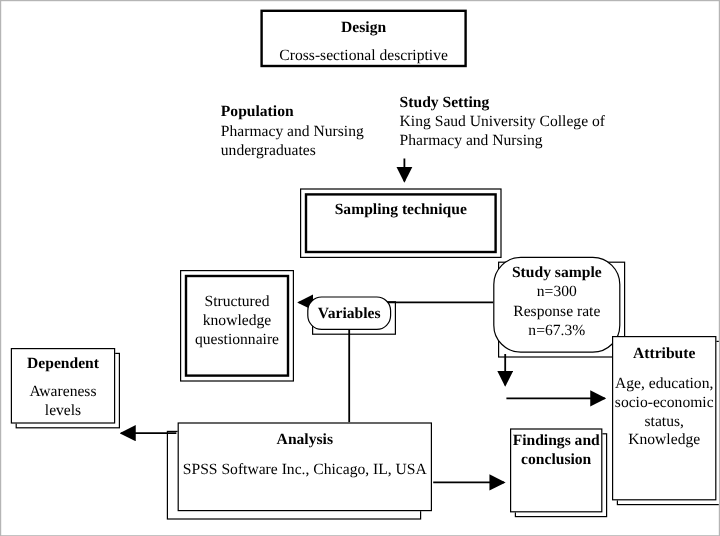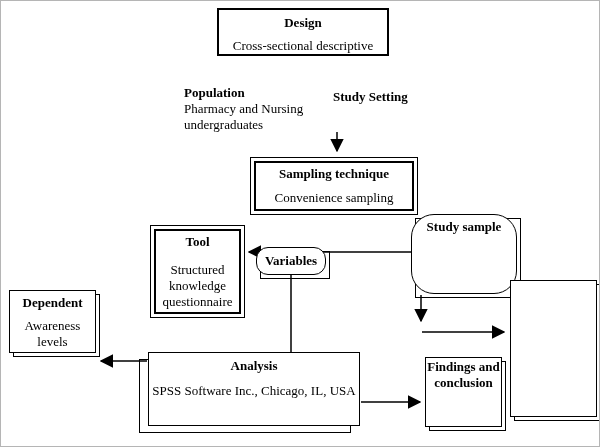--- a/index.html
+++ b/index.html
@@ -39,21 +39,21 @@
   .pre   { white-space:pre-line; }
 
   .label { position:absolute; text-align:left; }
 
   
   .design        { left:216px; top:7px;   width:172px; height:48px; border-width:2px; }
   .design .title { padding-top:5px; }
   .design .body  { margin-top:7px; }
 
   .population    { left:183px; top:84px;  width:122px; }
-  .studysetting  { left:332px; top:88px;  width:178px; }
+  .studysetting  { left:332px; top:76px;  width:178px; }
 
   .sampling        { left:249px; top:156px; width:168px; height:58px; }
   .sampling .title { padding-top:3px; }
   .sampling .body  { margin-top:8px; }
 
   .studysample        { left:410px; top:213px; width:106px; height:80px;border-radius:23px; }
   .studysample .title { padding-top:4px; }
 
   .tool        { left:149px; top:224px; width:95px; height:93px; }
   .tool .title { padding-top:3px; }
@@ -101,50 +101,54 @@
     <div class="body">Cross-sectional descriptive</div>
   </div>
 
   <div class="label population">
     <div class="title">Population</div>
     <div class="body">Pharmacy and Nursing undergraduates</div>
   </div>
 
   <div class="label studysetting">
     <div class="title">Study Setting</div>
+    <div class="body">King Saud University College of Pharmacy and Nursing</div>
   </div>
 
   <div class="box double sampling">
     <div class="inner">
       <div class="title">Sampling technique</div>
-      <div class="body">Convenience sampling</div>
     </div>
   </div>
 
   <div class="box sh studysample">
     <div class="title">Study sample</div>
+    <div class="body pre">n=300
+Response rate
+n=67.3%</div>
   </div>
 
   <div class="box double tool">
     <div class="inner">
-      <div class="title">Tool</div>
       <div class="body">Structured knowledge questionnaire</div>
     </div>
   </div>
 
   <div class="box sh variables">
     <div class="title">Variables</div>
   </div>
 
   <div class="box sh dependent">
     <div class="title">Dependent</div>
     <div class="body">Awareness levels</div>
   </div>
 
   <div class="box sh attribute">
+    <div class="title">Attribute</div>
+    <div class="body">Age, education, socio-economic status, Knowledge</div>
   </div>
 
   <div class="box shl analysis">
     <div class="title">Analysis</div>
     <div class="body">SPSS Software Inc., Chicago, IL, USA</div>
   </div>
 
   <div class="box sh findings">
     <div class="title">Findings and conclusion</div>
   </div>

